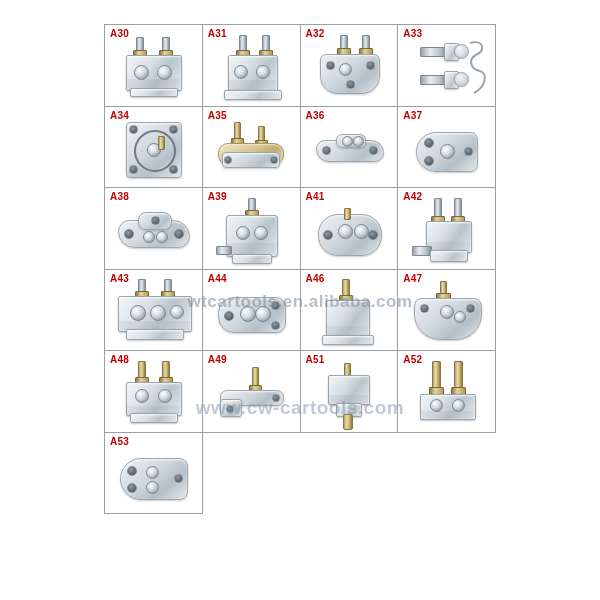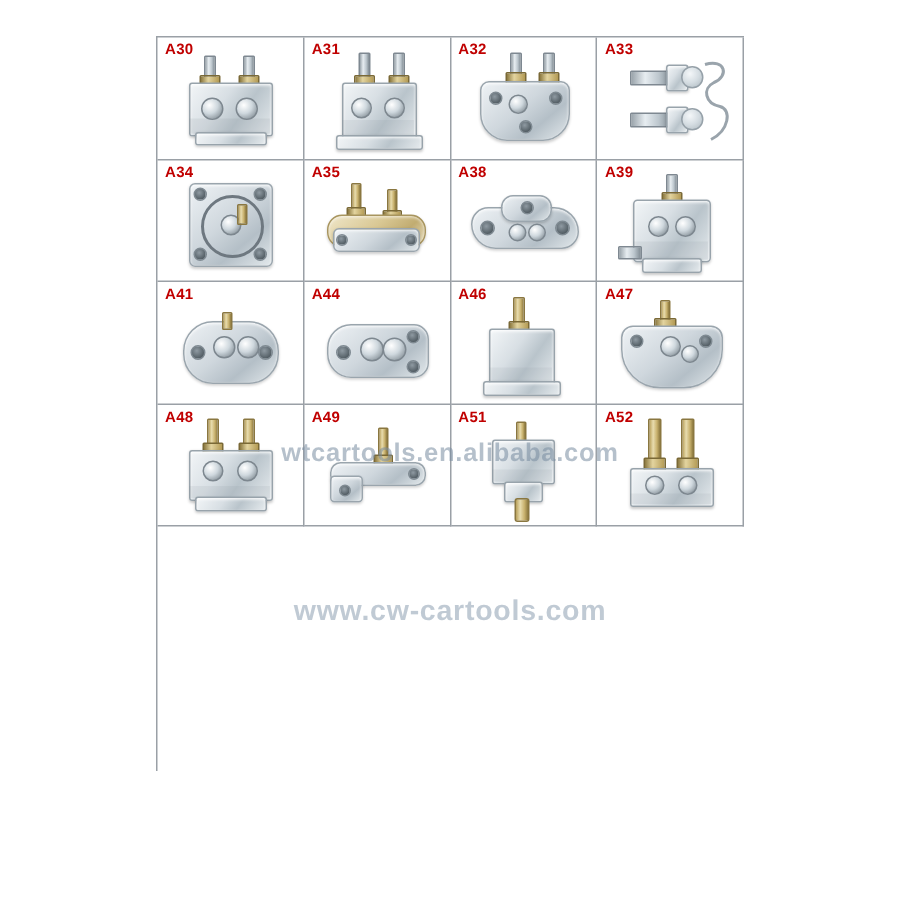--- a/index.html
+++ b/index.html
@@ -261,21 +261,46 @@
           <div class="nut" style="left:23px;top:22px;width:11px;height:5px;"></div>
           <div class="nut" style="left:47px;top:24px;width:11px;height:5px;"></div>
           <div class="brassplate" style="left:10px;top:27px;width:64px;height:20px;border-radius:10px;"></div>
           <div class="plate" style="left:14px;top:36px;width:56px;height:14px;border-radius:4px;"></div>
           <div class="hole" style="left:16px;top:40px;width:6px;height:6px;"></div>
           <div class="hole" style="left:62px;top:40px;width:6px;height:6px;"></div>
         </div>
       </div>
     </div>
 
-
+    <div class="cell">
+      <div class="code">A36</div>
+      <div class="part">
+        <div class="partwrap">
+          <div class="plate" style="left:10px;top:24px;width:66px;height:20px;border-radius:10px 14px 10px 14px;"></div>
+          <div class="plate" style="left:30px;top:18px;width:28px;height:12px;border-radius:6px;"></div>
+          <div class="hole" style="left:16px;top:30px;width:7px;height:7px;"></div>
+          <div class="hole" style="left:63px;top:30px;width:7px;height:7px;"></div>
+          <div class="port" style="left:36px;top:20px;width:9px;height:9px;"></div>
+          <div class="port" style="left:47px;top:20px;width:9px;height:9px;"></div>
+        </div>
+      </div>
+    </div>
+
+    <div class="cell">
+      <div class="code">A37</div>
+      <div class="part">
+        <div class="partwrap">
+          <div class="plate" style="left:12px;top:16px;width:60px;height:38px;border-radius:22px 8px 8px 22px;"></div>
+          <div class="hole" style="left:20px;top:22px;width:8px;height:8px;"></div>
+          <div class="hole" style="left:20px;top:40px;width:8px;height:8px;"></div>
+          <div class="hole" style="left:60px;top:31px;width:7px;height:7px;"></div>
+          <div class="port" style="left:36px;top:28px;width:13px;height:13px;"></div>
+        </div>
+      </div>
+    </div>
 
     <div class="cell">
       <div class="code">A38</div>
       <div class="part">
         <div class="partwrap">
           <div class="plate" style="left:8px;top:22px;width:70px;height:26px;border-radius:14px 20px 14px 20px;"></div>
           <div class="plate" style="left:28px;top:14px;width:32px;height:16px;border-radius:8px;"></div>
           <div class="hole" style="left:14px;top:31px;width:8px;height:8px;"></div>
           <div class="hole" style="left:64px;top:31px;width:8px;height:8px;"></div>
           <div class="hole" style="left:41px;top:18px;width:7px;height:7px;"></div>
@@ -309,21 +334,53 @@
           <div class="plate" style="left:12px;top:16px;width:62px;height:40px;border-radius:20px;"></div>
           <div class="hole" style="left:17px;top:32px;width:8px;height:8px;"></div>
           <div class="hole" style="left:62px;top:32px;width:8px;height:8px;"></div>
           <div class="port" style="left:32px;top:26px;width:13px;height:13px;"></div>
           <div class="port" style="left:48px;top:26px;width:13px;height:13px;"></div>
           <div class="stud" style="left:38px;top:10px;width:5px;height:10px;"></div>
         </div>
       </div>
     </div>
 
-
+    <div class="cell">
+      <div class="code">A42</div>
+      <div class="part">
+        <div class="partwrap">
+          <div class="studsteel" style="left:30px;top:0px;width:6px;height:20px;"></div>
+          <div class="studsteel" style="left:50px;top:0px;width:6px;height:20px;"></div>
+          <div class="nut" style="left:27px;top:18px;width:12px;height:6px;"></div>
+          <div class="nut" style="left:47px;top:18px;width:12px;height:6px;"></div>
+          <div class="body" style="left:22px;top:23px;width:44px;height:30px;"></div>
+          <div class="shade" style="left:22px;top:44px;width:44px;height:9px;opacity:.3;"></div>
+          <div class="studsteel" style="left:8px;top:48px;width:18px;height:8px;"></div>
+          <div class="body" style="left:26px;top:52px;width:36px;height:10px;"></div>
+        </div>
+      </div>
+    </div>
+
+    <div class="cell">
+      <div class="code">A43</div>
+      <div class="part">
+        <div class="partwrap">
+          <div class="studsteel" style="left:28px;top:0px;width:6px;height:14px;"></div>
+          <div class="studsteel" style="left:54px;top:0px;width:6px;height:14px;"></div>
+          <div class="nut" style="left:25px;top:12px;width:12px;height:6px;"></div>
+          <div class="nut" style="left:51px;top:12px;width:12px;height:6px;"></div>
+          <div class="body" style="left:8px;top:17px;width:72px;height:34px;"></div>
+          <div class="shade" style="left:8px;top:42px;width:72px;height:9px;opacity:.3;"></div>
+          <div class="port" style="left:20px;top:26px;width:14px;height:14px;"></div>
+          <div class="port" style="left:40px;top:26px;width:14px;height:14px;"></div>
+          <div class="port" style="left:60px;top:26px;width:12px;height:12px;"></div>
+          <div class="body" style="left:16px;top:50px;width:56px;height:9px;"></div>
+        </div>
+      </div>
+    </div>
 
     <div class="cell">
       <div class="code">A44</div>
       <div class="part">
         <div class="partwrap">
           <div class="plate" style="left:10px;top:18px;width:66px;height:34px;border-radius:16px 10px 10px 16px;"></div>
           <div class="hole" style="left:16px;top:32px;width:8px;height:8px;"></div>
           <div class="hole" style="left:63px;top:22px;width:7px;height:7px;"></div>
           <div class="hole" style="left:63px;top:42px;width:7px;height:7px;"></div>
           <div class="port" style="left:32px;top:27px;width:14px;height:14px;"></div>
@@ -415,19 +472,32 @@
           <div class="nut" style="left:25px;top:26px;width:13px;height:7px;"></div>
           <div class="nut" style="left:47px;top:26px;width:13px;height:7px;"></div>
           <div class="body" style="left:16px;top:33px;width:54px;height:24px;"></div>
           <div class="shade" style="left:16px;top:50px;width:54px;height:7px;opacity:.3;"></div>
           <div class="port" style="left:26px;top:38px;width:11px;height:11px;"></div>
           <div class="port" style="left:48px;top:38px;width:11px;height:11px;"></div>
         </div>
       </div>
     </div>
 
+    <div class="cell">
+      <div class="code">A53</div>
+      <div class="part">
+        <div class="partwrap">
+          <div class="plate" style="left:10px;top:16px;width:66px;height:40px;border-radius:26px 10px 10px 26px;"></div>
+          <div class="hole" style="left:17px;top:24px;width:8px;height:8px;"></div>
+          <div class="hole" style="left:17px;top:41px;width:8px;height:8px;"></div>
+          <div class="hole" style="left:64px;top:32px;width:7px;height:7px;"></div>
+          <div class="port" style="left:36px;top:24px;width:11px;height:11px;"></div>
+          <div class="port" style="left:36px;top:39px;width:11px;height:11px;"></div>
+        </div>
+      </div>
+    </div>
 
   </div>
 
   <div id="wm-text2">www.cw-cartools.com</div>
   <div id="wm-text">wtcartools.en.alibaba.com</div>
 
 </div>
 
 </body></html>

